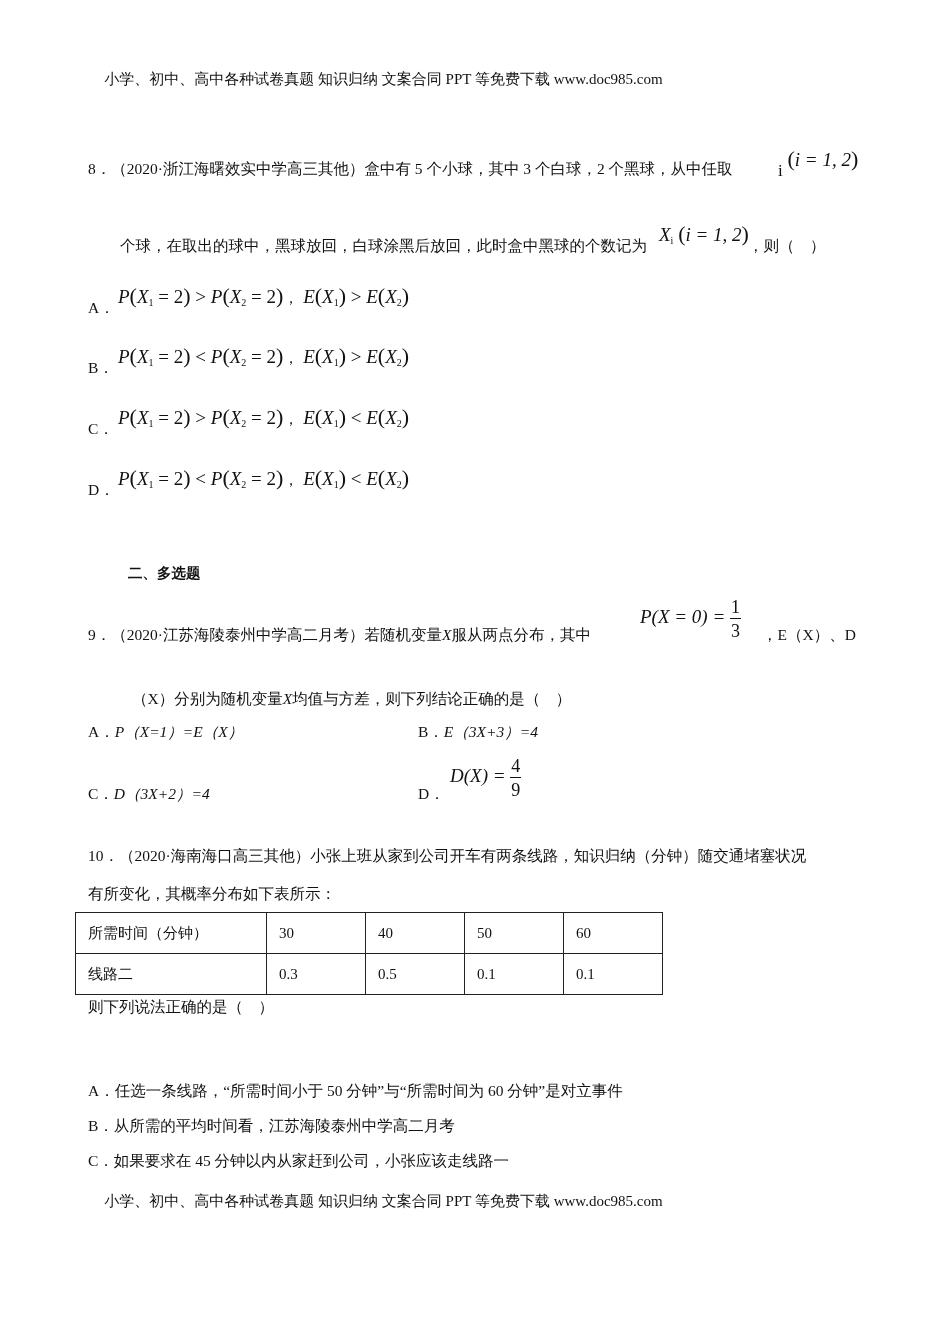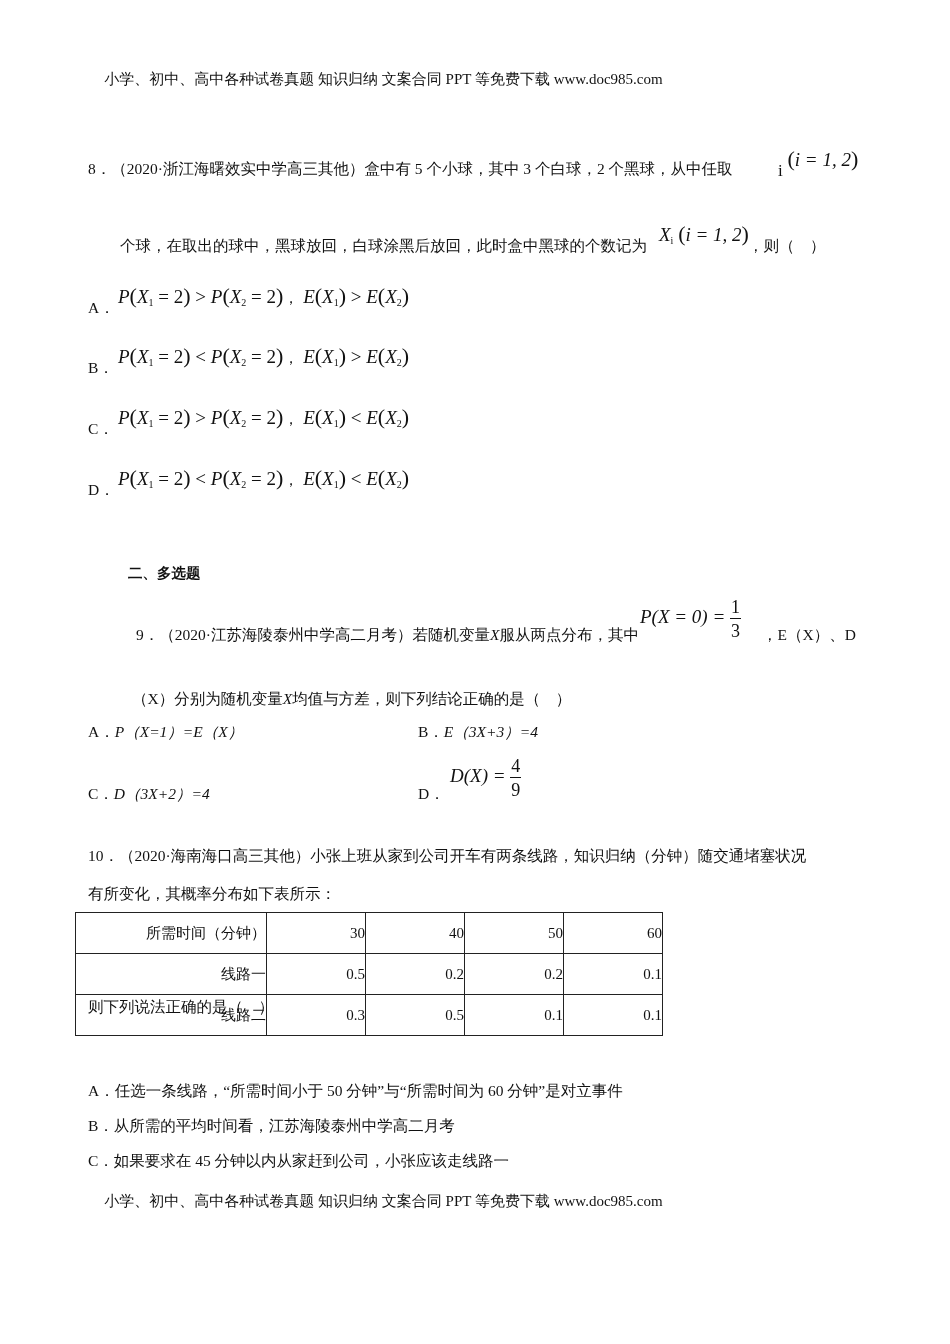--- a/index.html
+++ b/index.html
@@ -18,21 +18,21 @@
     .bold { font-weight: bold; font-family: "DejaVu Sans", "Liberation Sans", sans-serif; font-size: 14.5px; }
     .frac { display: inline-block; vertical-align: middle; text-align: center; font-style: normal; line-height: 1; }
     .frac .num { display: block; border-bottom: 1px solid #111; padding: 0 1px 2px; }
     .frac .den { display: block; padding-top: 3px; }
     table.prob {
       position: absolute; left: 75px; top: 912px;
       border-collapse: collapse; font-size: 15px;
     }
     table.prob td {
       border: 1.5px solid #222; height: 40px; padding: 0 0 0 12px;
-      vertical-align: middle; text-align: right;
+      vertical-align: middle; text-align: left;
     }
     .it { font-style: italic; }
   </style>
 </head>
 <body>
 
 <div class="abs hdr" style="top:70px;">小学、初中、高中各种试卷真题 知识归纳 文案合同 PPT 等免费下载   www.doc985.com</div>
 
 <div class="abs txt" style="left:88px; top:159px;">
   <span>8．</span><span>（2020·浙江海曙效实中学高三其他）</span><span>盒中有 5 个小球，其中 3 个白球，2 个黑球，从中任取</span>
@@ -63,21 +63,21 @@
   <div class="abs txt" style="left:88px; top:419px;">C．</div>
   <div class="abs math" style="left:118px; top:404px;">P<span class="paren">(</span>X<sub>1</sub> <span class="up">= 2</span><span class="paren">)</span> <span class="up">&gt;</span> P<span class="paren">(</span>X<sub>2</sub> <span class="up">= 2</span><span class="paren">)</span><span class="up" style="font-size:15px;">，</span> E<span class="paren">(</span>X<sub>1</sub><span class="paren">)</span> <span class="up">&lt;</span> E<span class="paren">(</span>X<sub>2</sub><span class="paren">)</span></div>
 </div>
 <div>
   <div class="abs txt" style="left:88px; top:480px;">D．</div>
   <div class="abs math" style="left:118px; top:465px;">P<span class="paren">(</span>X<sub>1</sub> <span class="up">= 2</span><span class="paren">)</span> <span class="up">&lt;</span> P<span class="paren">(</span>X<sub>2</sub> <span class="up">= 2</span><span class="paren">)</span><span class="up" style="font-size:15px;">，</span> E<span class="paren">(</span>X<sub>1</sub><span class="paren">)</span> <span class="up">&lt;</span> E<span class="paren">(</span>X<sub>2</sub><span class="paren">)</span></div>
 </div>
 
 <div class="abs bold" style="left:88px; top:564px;margin-left:40px;">二、多选题</div>
 
-<div class="abs txt" style="left:88px; top:625px;margin-left:48px;">
+<div class="abs txt" style="left:88px; top:625px;">
   <span>9．</span><span>（2020·江苏海陵泰州中学高二月考）</span><span>若随机变量</span><span class="it">X</span><span>服从两点分布，其中</span>
 </div>
 <div class="abs math" style="left:640px; top:598px;">
   <span>P(X = 0) =</span>
   <span class="frac" style="font-size:18px;"><span class="num">1</span><span class="den">3</span></span>
 </div>
 <div class="abs txt" style="left:762px; top:625px;">，E（X）、D</div>
 
 <div class="abs txt" style="left:88px; top:689px;margin-left:44px;">
   <span>（X）分别为随机变量</span><span class="it">X</span><span>均值与方差，则下列结论正确的是（　）</span>
@@ -108,27 +108,20 @@
 <table class="prob">
   <tbody>
       <tr>
     <td style="width:178px;">所需时间（分钟）</td>
     <td style="width:86px;">30</td>
     <td style="width:86px;">40</td>
     <td style="width:86px;">50</td>
     <td style="width:86px;">60</td>
   </tr>
   <tr>
-    <td>线路一</td>
-    <td>0.5</td>
-    <td>0.2</td>
-    <td>0.2</td>
-    <td>0.1</td>
-  </tr>
-  <tr>
     <td>线路二</td>
     <td>0.3</td>
     <td>0.5</td>
     <td>0.1</td>
     <td>0.1</td>
   </tr>
 </tbody>
   </table>
 
 <div class="abs txt" style="left:88px; top:997px;">则下列说法正确的是（　）</div>

